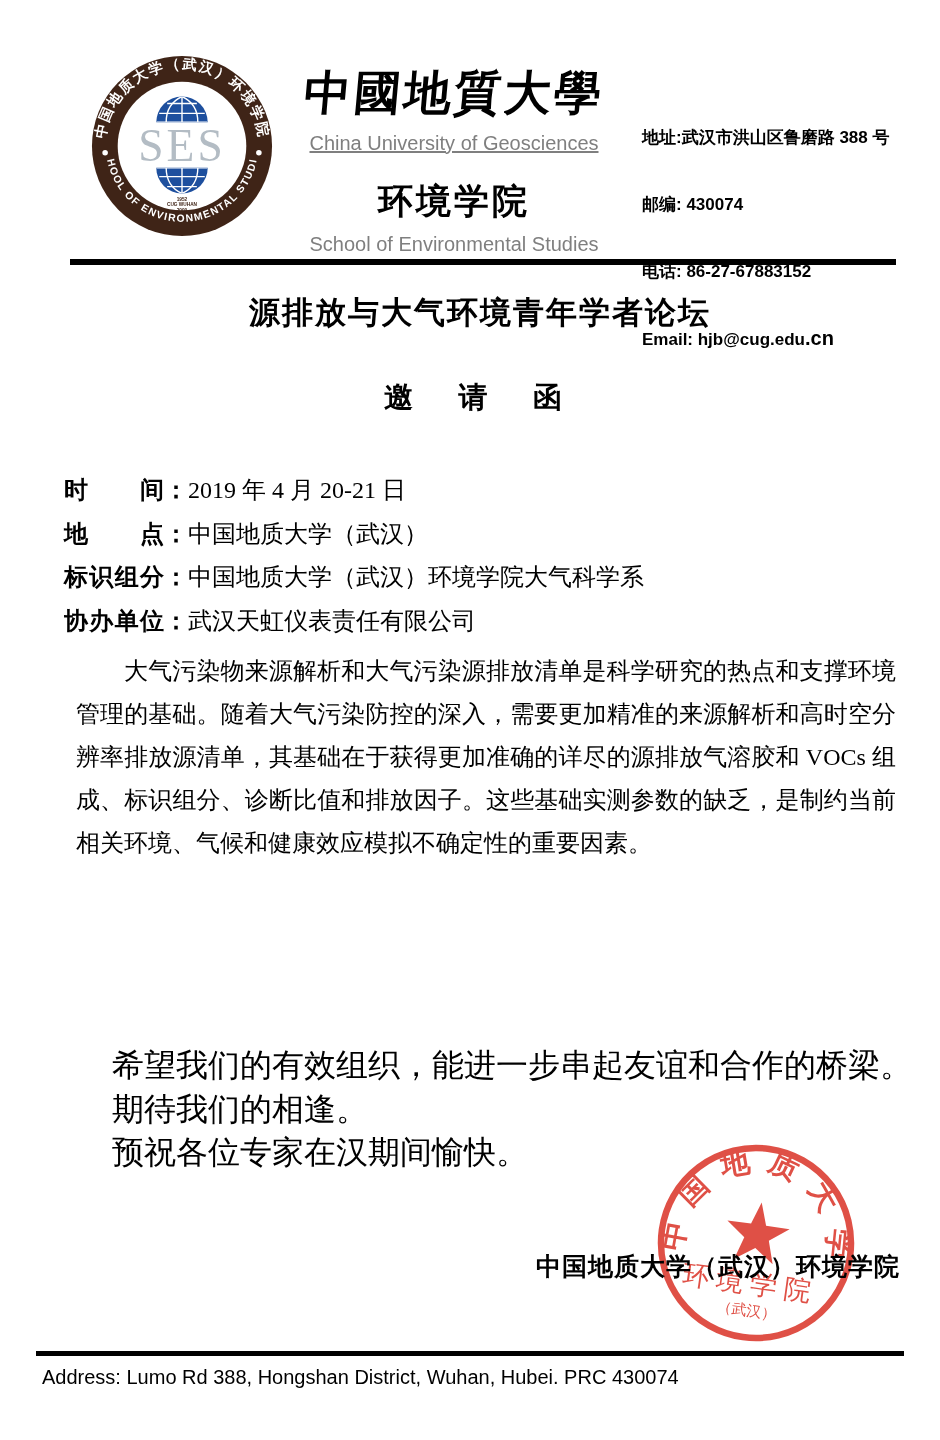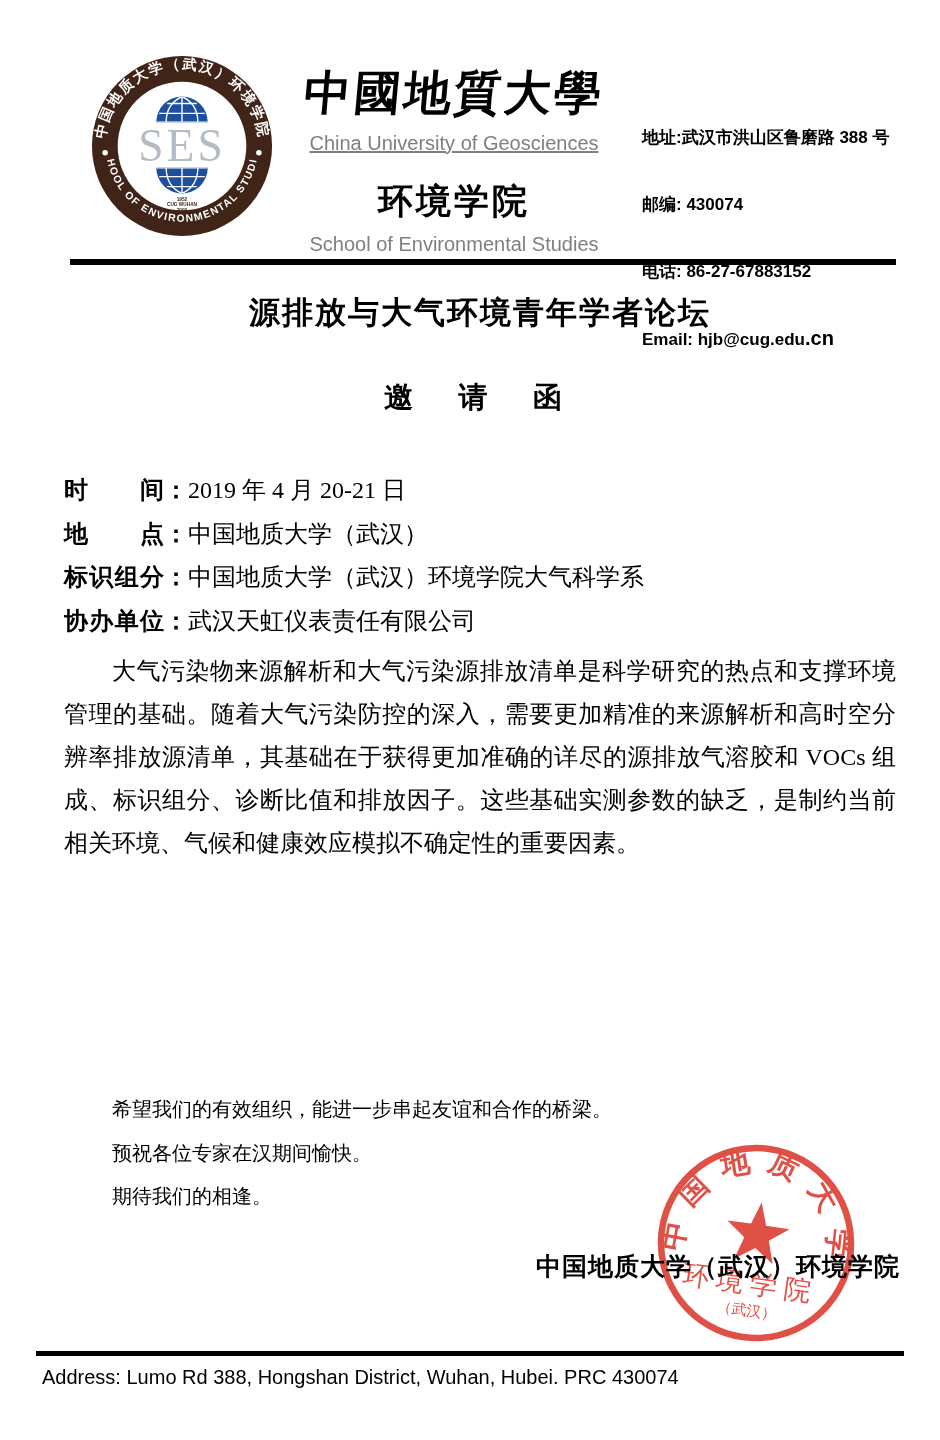--- a/index.html
+++ b/index.html
@@ -36,22 +36,22 @@
   .fields{position:absolute;top:474px;left:64px;width:840px;font-size:24px;}
   .field-row{height:43.5px;white-space:nowrap;}
   .field-label{display:inline-block;width:100px;font-weight:bold;
     text-align:justify;text-align-last:justify;vertical-align:bottom;}
   .field-colon{font-weight:bold;}
   .field-value{font-family:"Liberation Serif",serif;margin-left:0;}
   
   .body-text{position:absolute;top:650px;left:64px;width:832px;
     font-size:24px;line-height:43px;text-align:justify;
     font-family:"Liberation Serif",serif;}
-  .body-text p{margin:0 0 25px 0;text-indent:2em;}
-  .closing{position:absolute;top:1088px;left:112px;font-size:20px;line-height:43.5px;}
+  .body-text p{margin:0 0 25px 12px;text-indent:2em;}
+  .closing{position:absolute;top:1044px;left:112px;font-size:32px;line-height:43.5px;}
   
   .signature{position:absolute;top:1250px;right:40px;font-size:25px;font-weight:bold;
     z-index:2;letter-spacing:1px;}
   .seal{position:absolute;left:654px;top:1141px;width:204px;height:204px;z-index:1;
     mix-blend-mode:multiply;opacity:.92;}
   
   .footer-rule{position:absolute;top:1351px;left:36px;width:868px;height:5px;background:#000;}
   .footer{position:absolute;top:1366px;left:42px;width:860px;font-size:20px;}
   .footer .f-line{margin-bottom:13px;white-space:nowrap;}
   .f-tel{display:inline-block;width:290px;}
@@ -149,22 +149,22 @@
       <span class="field-label">协办单位</span><span class="field-colon">：</span><span class="field-value">武汉天虹仪表责任有限公司</span>
     </div>
   </div>
 
   <div class="body-text">
     <p>大气污染物来源解析和大气污染源排放清单是科学研究的热点和支撑环境管理的基础。随着大气污染防控的深入，需要更加精准的来源解析和高时空分辨率排放源清单，其基础在于获得更加准确的详尽的源排放气溶胶和 VOCs 组成、标识组分、诊断比值和排放因子。这些基础实测参数的缺乏，是制约当前相关环境、气候和健康效应模拟不确定性的重要因素。</p>
   </div>
 
   <div class="closing">
     <div>希望我们的有效组织，能进一步串起友谊和合作的桥梁。</div>
+    <div>期待我们的相逢。</div>
     <div>预祝各位专家在汉期间愉快。</div>
-    <div>期待我们的相逢。</div>
   </div>
 
   <svg class="seal" viewBox="0 0 204 204">
     <defs>
       <path id="sealArc" d="M 31 114 A 72 72 0 1 1 173 114"></path>
     </defs>
     <g transform="rotate(8 102 102)">
       <circle cx="102" cy="102" r="95" fill="none" stroke="#dd4136" stroke-width="6.5"></circle>
       <polygon points="102,61 109.6,83.5 133.4,83.8 114.4,98 121.4,120.7 102,107 82.6,120.7 89.6,98 70.6,83.8 94.4,83.5" fill="#dd4136"></polygon>
       <text font-size="29" font-weight="bold" fill="#dd4136" letter-spacing="15">

